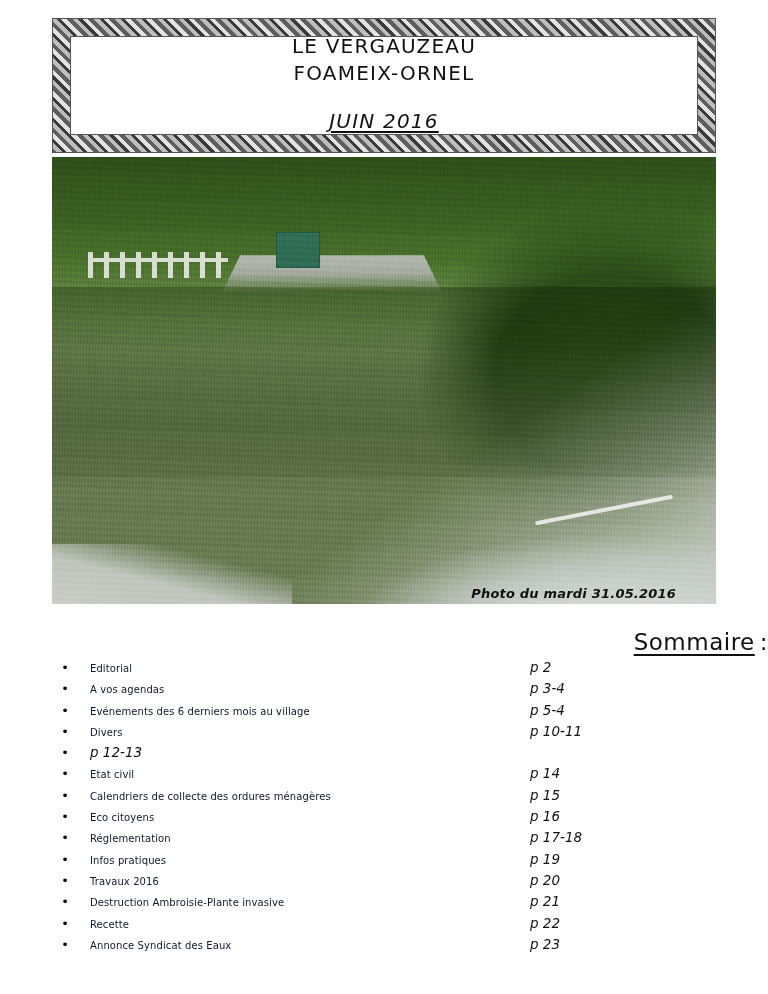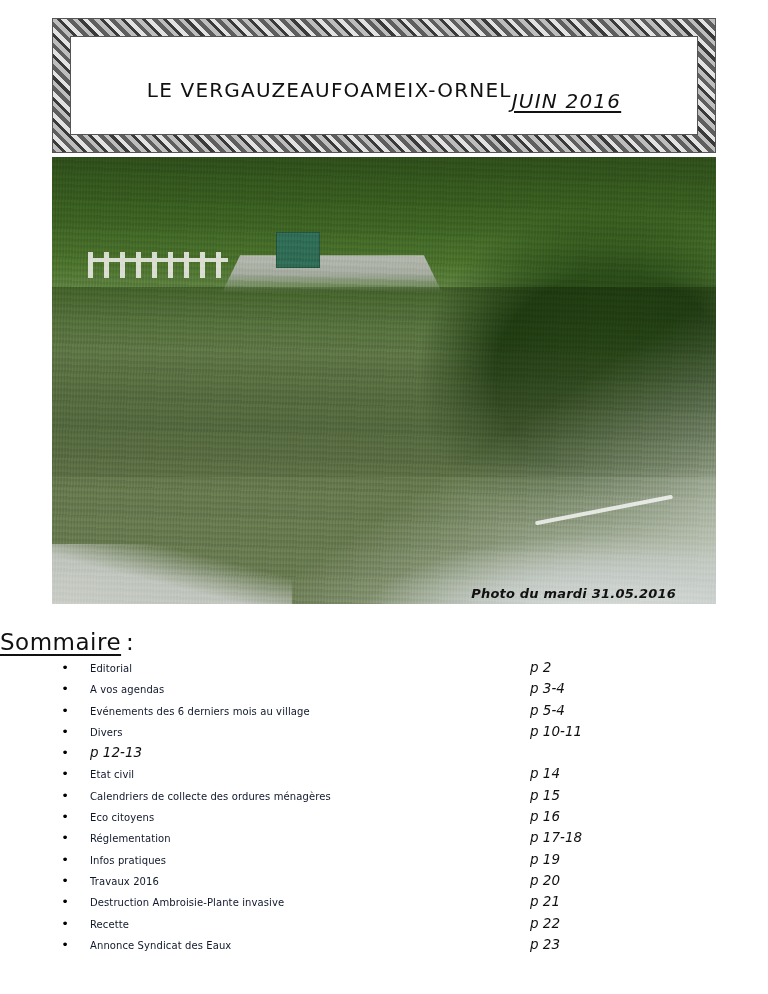--- a/index.html
+++ b/index.html
@@ -53,23 +53,23 @@
     left: 0; top: 0; right: 0; bottom: 0;
     border: 1px solid #555;
     pointer-events: none;
   }
 
   .title-inner {
     position: absolute;
     left: 0; top: 0; right: 0; bottom: 0;
     background: #ffffff;
     display: flex;
-    flex-direction: row;
+    flex-direction: column;
     align-items: center;
-    justify-content: center;
+    justify-content: flex-end;
     padding-top: 10px;
     box-sizing: border-box;
   }
 
   .title-line {
     font-family: "DejaVu Sans", sans-serif;
     font-size: 20px;
     letter-spacing: 1.2px;
     line-height: 27px;
     color: #111;
@@ -186,21 +186,21 @@
     color: #111;
     letter-spacing: .2px;
   }
 
   
   .sommaire-heading {
     position: absolute;
     left: 0;
     right: 0;
     top: 629px;
-    text-align: left;
+    text-align: right;
     font-size: 23px;
     color: #111;
     letter-spacing: .5px;
   }
   .sommaire-heading .word {
     text-decoration: underline;
     text-underline-offset: 4px;
   }
   .sommaire-heading .colon {
     text-decoration: none;

